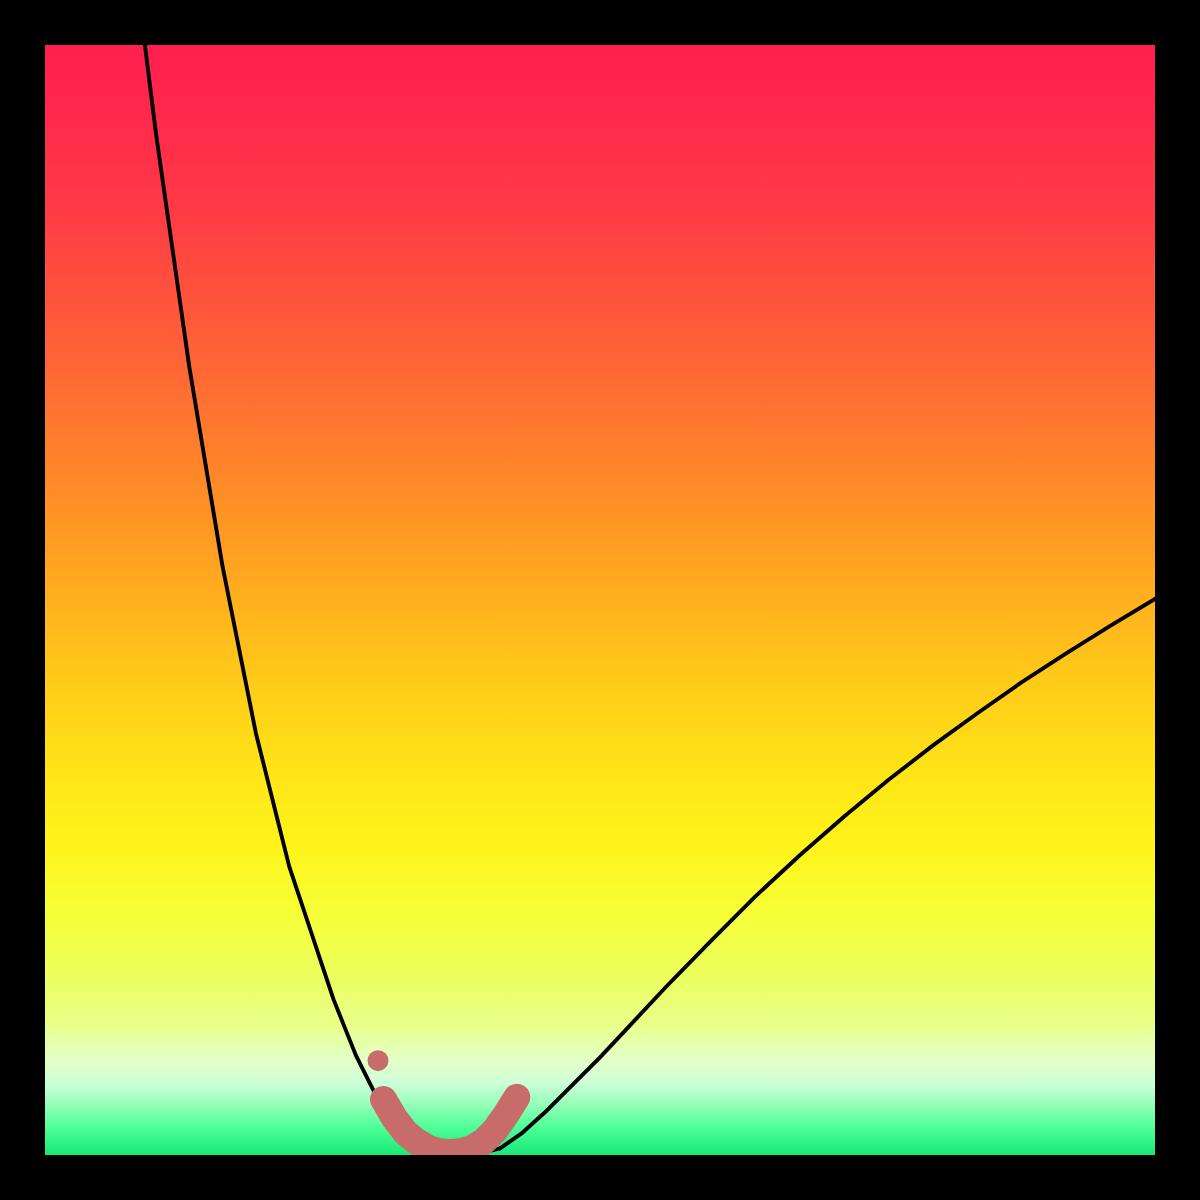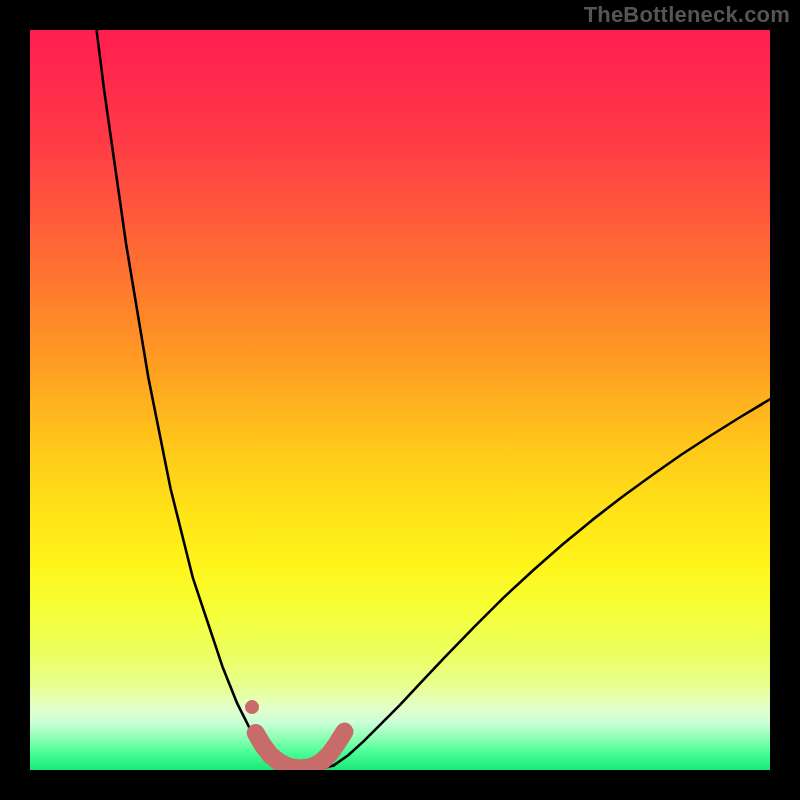--- a/index.html
+++ b/index.html
@@ -32,21 +32,20 @@
     color: #555;
     font-size: 22px;
     font-weight: 600;
     letter-spacing: 0.2px;
     user-select: none;
   }
 </style>
 </head>
 <body>
 <div id="frame">
-  <div id="watermark">TheBottleneck.com</div>
   <div id="plot">
     <svg id="svg" width="740" height="740" viewBox="0 0 740 740">
       <defs>
         <linearGradient id="bg-grad" x1="0" y1="0" x2="0" y2="1">
 
         <stop offset="0.00%" stop-color="#ff1f4f"></stop>
             <stop offset="7.00%" stop-color="#ff2a4c"></stop>
             <stop offset="15.00%" stop-color="#ff3b45"></stop>
             <stop offset="25.00%" stop-color="#ff5a3a"></stop>
             <stop offset="35.00%" stop-color="#ff7a2e"></stop>

